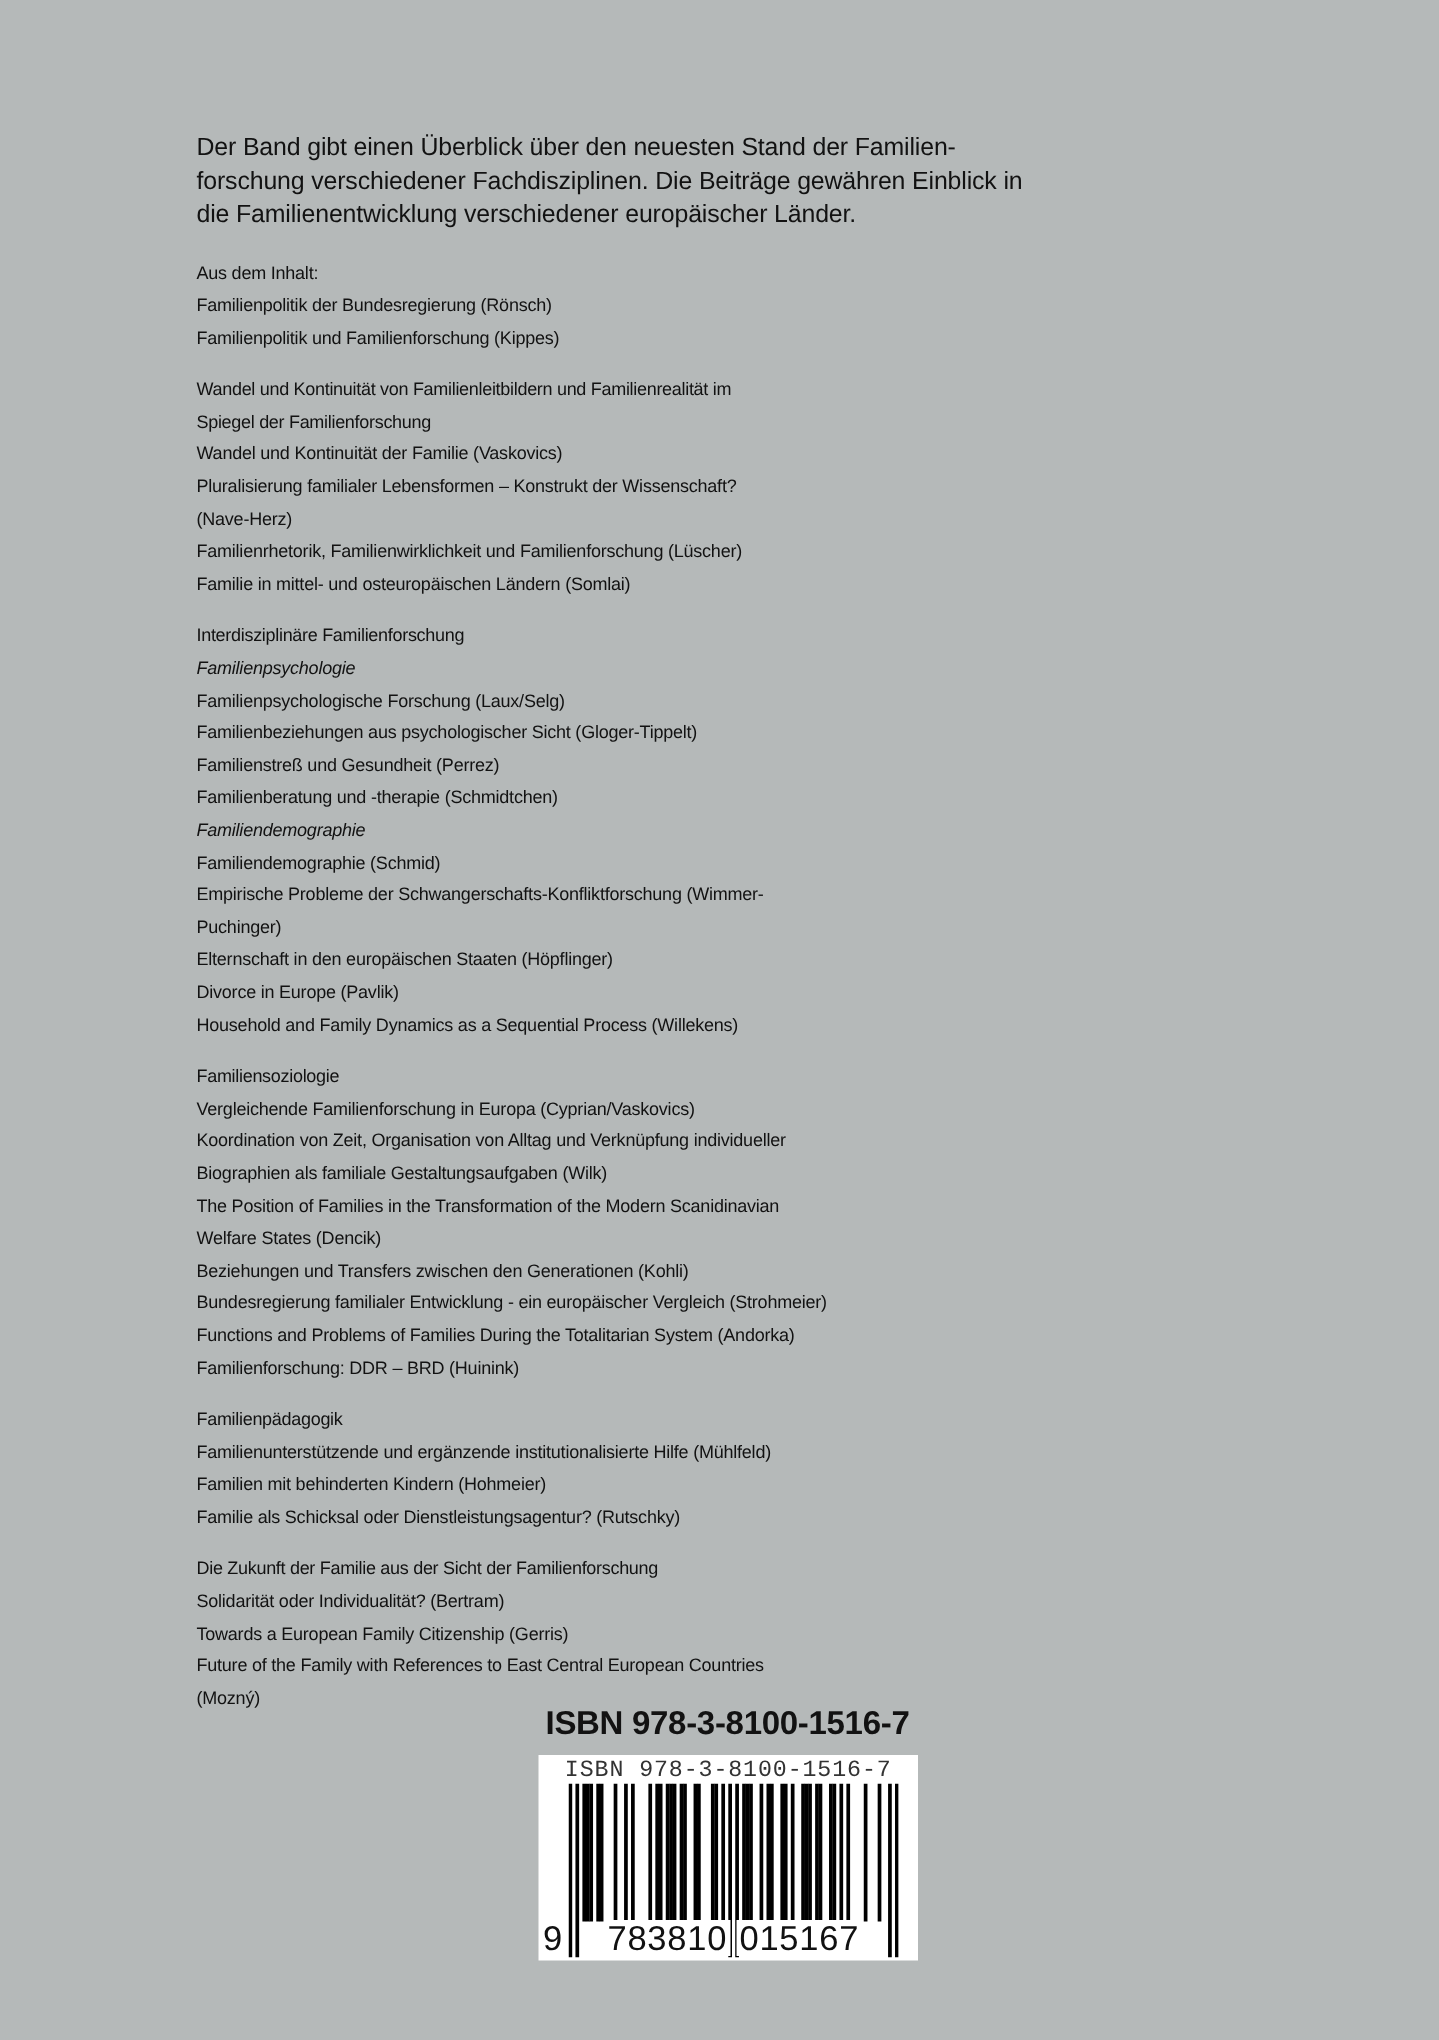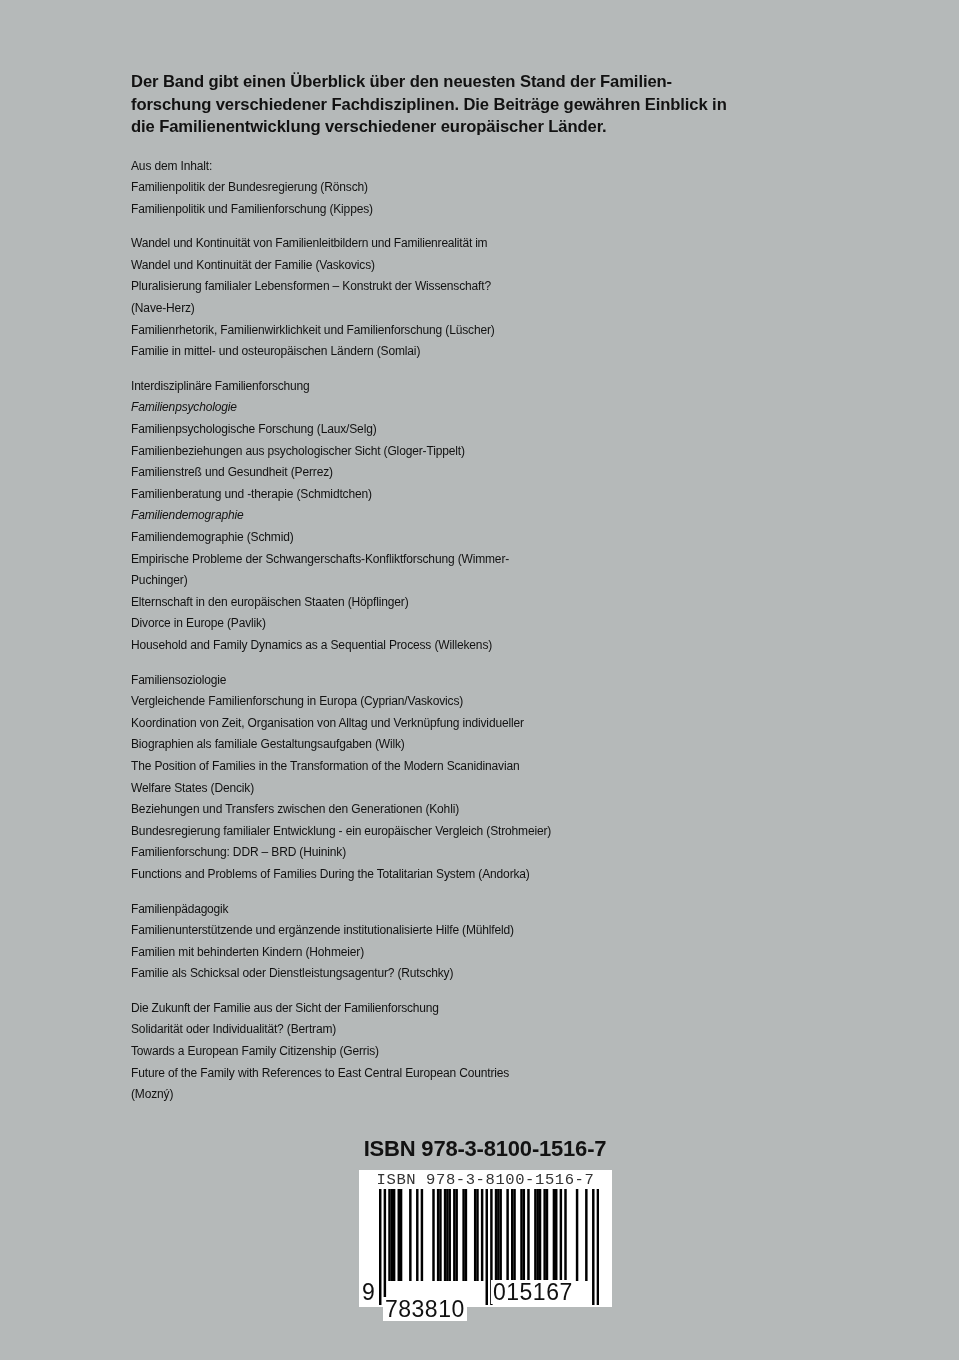--- a/index.html
+++ b/index.html
@@ -7,22 +7,22 @@
     width: 959px; height: 1360px; overflow: hidden;
     background: #b5b9b9;
     font-family: "Liberation Sans", "DejaVu Sans", sans-serif;
     color: #121212;
     position: relative;
   }
   .content {
     position: absolute; left: 131px; top: 71px; width: 710px;
   }
   .intro {
-    font-weight: bold; font-size: 16.6px; line-height: 22.5px;
-    letter-spacing: -0.1px; margin: 0 0 17px 0;
+    font-weight: normal; font-size: 16.6px; line-height: 22.5px;
+    letter-spacing: -0.1px; margin: 16px 0 17px 0;
   }
   .block { margin: 0 0 13px 0; }
   .line {
     font-size: 12px; line-height: 21.6px; white-space: nowrap;
     letter-spacing: -0.15px;
   }
   .heading { font-weight: normal; font-size: 12px; letter-spacing: -0.2px; }
   .sub { font-style: italic; }
   .isbn-title {
     position: absolute; left: 340px; top: 1136px; width: 290px;
@@ -40,40 +40,41 @@
   }
   .bars {
     position: absolute; left: 20px; top: 19px; width: 220px; height: 116px;
   }
   .bars svg { display: block; }
   .barcode-digits {
     position: absolute; top: 110px; font-family: "Liberation Sans", sans-serif;
     font-size: 23px; color: #111; background: #fff; line-height: 24px;
   }
   .d-first { left: 3px; }
-  .d-left { left: 24px; padding: 0 2px; letter-spacing: 0.5px; margin-top: 17px; }
+  .d-left { left: 44px; padding: 0 2px; letter-spacing: 0.5px; }
   .d-right { left: 132px; padding: 0 2px; letter-spacing: 0.5px; }
 </style>
 </head>
 <body>
 
 <div class="content">
   <div class="intro">
     <div>Der Band gibt einen Überblick über den neuesten Stand der Familien-</div>
     <div>forschung verschiedener Fachdisziplinen. Die Beiträge gewähren Einblick in</div>
     <div>die Familienentwicklung verschiedener europäischer Länder.</div>
   </div>
   <div id="sections">
       <div class="block">
         <div class="line">Aus dem Inhalt:</div>
         <div class="line">Familienpolitik der Bundesregierung (Rönsch)</div>
         <div class="line">Familienpolitik und Familienforschung (Kippes)</div>
       </div>
       <div class="block">
         <div class="line heading">Wandel und Kontinuität von Familienleitbildern und Familienrealität im</div>
+        <div class="line heading">Spiegel der Familienforschung</div>
         <div class="line">Wandel und Kontinuität der Familie (Vaskovics)</div>
         <div class="line">Pluralisierung familialer Lebensformen – Konstrukt der Wissenschaft?</div>
         <div class="line">(Nave-Herz)</div>
         <div class="line">Familienrhetorik, Familienwirklichkeit und Familienforschung (Lüscher)</div>
         <div class="line">Familie in mittel- und osteuropäischen Ländern (Somlai)</div>
       </div>
       <div class="block">
         <div class="line heading">Interdisziplinäre Familienforschung</div>
         <div class="line sub">Familienpsychologie</div>
         <div class="line">Familienpsychologische Forschung (Laux/Selg)</div>
@@ -90,22 +91,22 @@
       </div>
       <div class="block">
         <div class="line heading">Familiensoziologie</div>
         <div class="line">Vergleichende Familienforschung in Europa (Cyprian/Vaskovics)</div>
         <div class="line">Koordination von Zeit, Organisation von Alltag und Verknüpfung individueller</div>
         <div class="line">Biographien als familiale Gestaltungsaufgaben (Wilk)</div>
         <div class="line">The Position of Families in the Transformation of the Modern Scanidinavian</div>
         <div class="line">Welfare States (Dencik)</div>
         <div class="line">Beziehungen und Transfers zwischen den Generationen (Kohli)</div>
         <div class="line">Bundesregierung familialer Entwicklung - ein europäischer Vergleich  (Strohmeier)</div>
+        <div class="line">Functions and Problems of Families During the Totalitarian System (Andorka)</div>
         <div class="line">Familienforschung: DDR – BRD (Huinink)</div>
-        <div class="line">Functions and Problems of Families During the Totalitarian System (Andorka)</div>
       </div>
       <div class="block">
         <div class="line heading">Familienpädagogik</div>
         <div class="line">Familienunterstützende und  ergänzende institutionalisierte Hilfe (Mühlfeld)</div>
         <div class="line">Familien mit behinderten Kindern (Hohmeier)</div>
         <div class="line">Familie als Schicksal oder Dienstleistungsagentur? (Rutschky)</div>
       </div>
       <div class="block">
         <div class="line heading">Die Zukunft der Familie aus der Sicht der Familienforschung</div>
         <div class="line">Solidarität oder Individualität?  (Bertram)</div>

